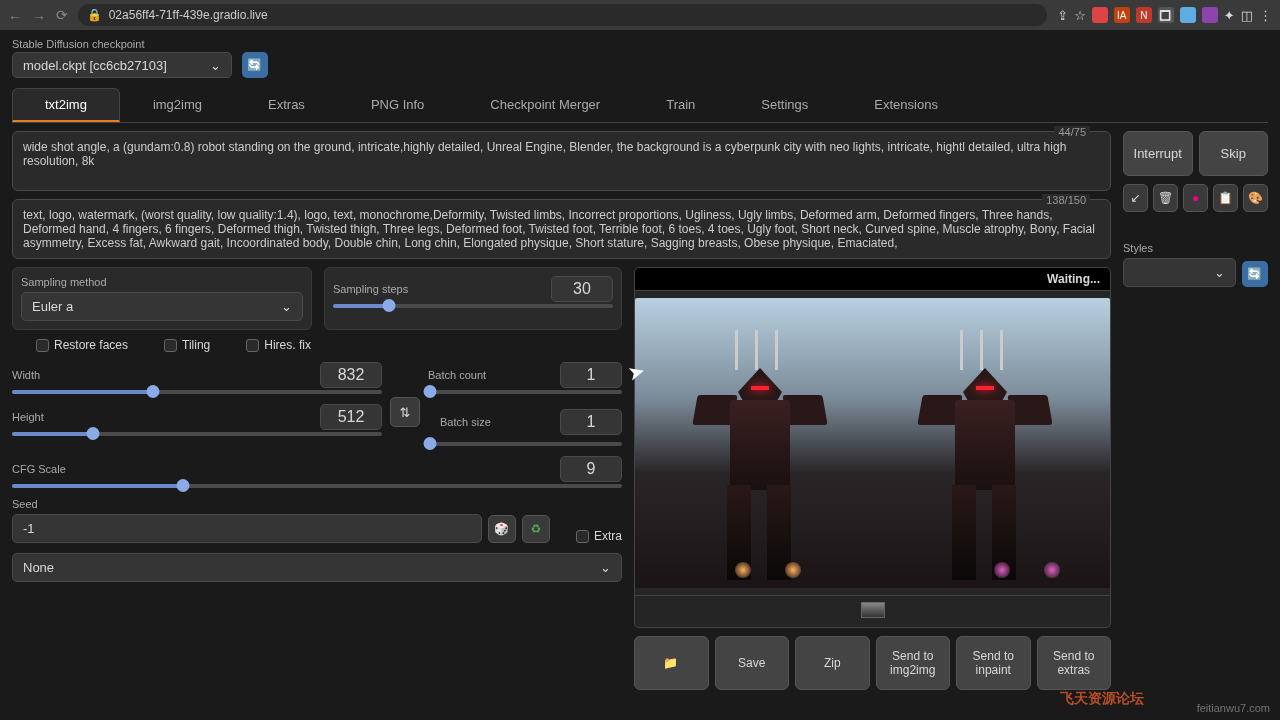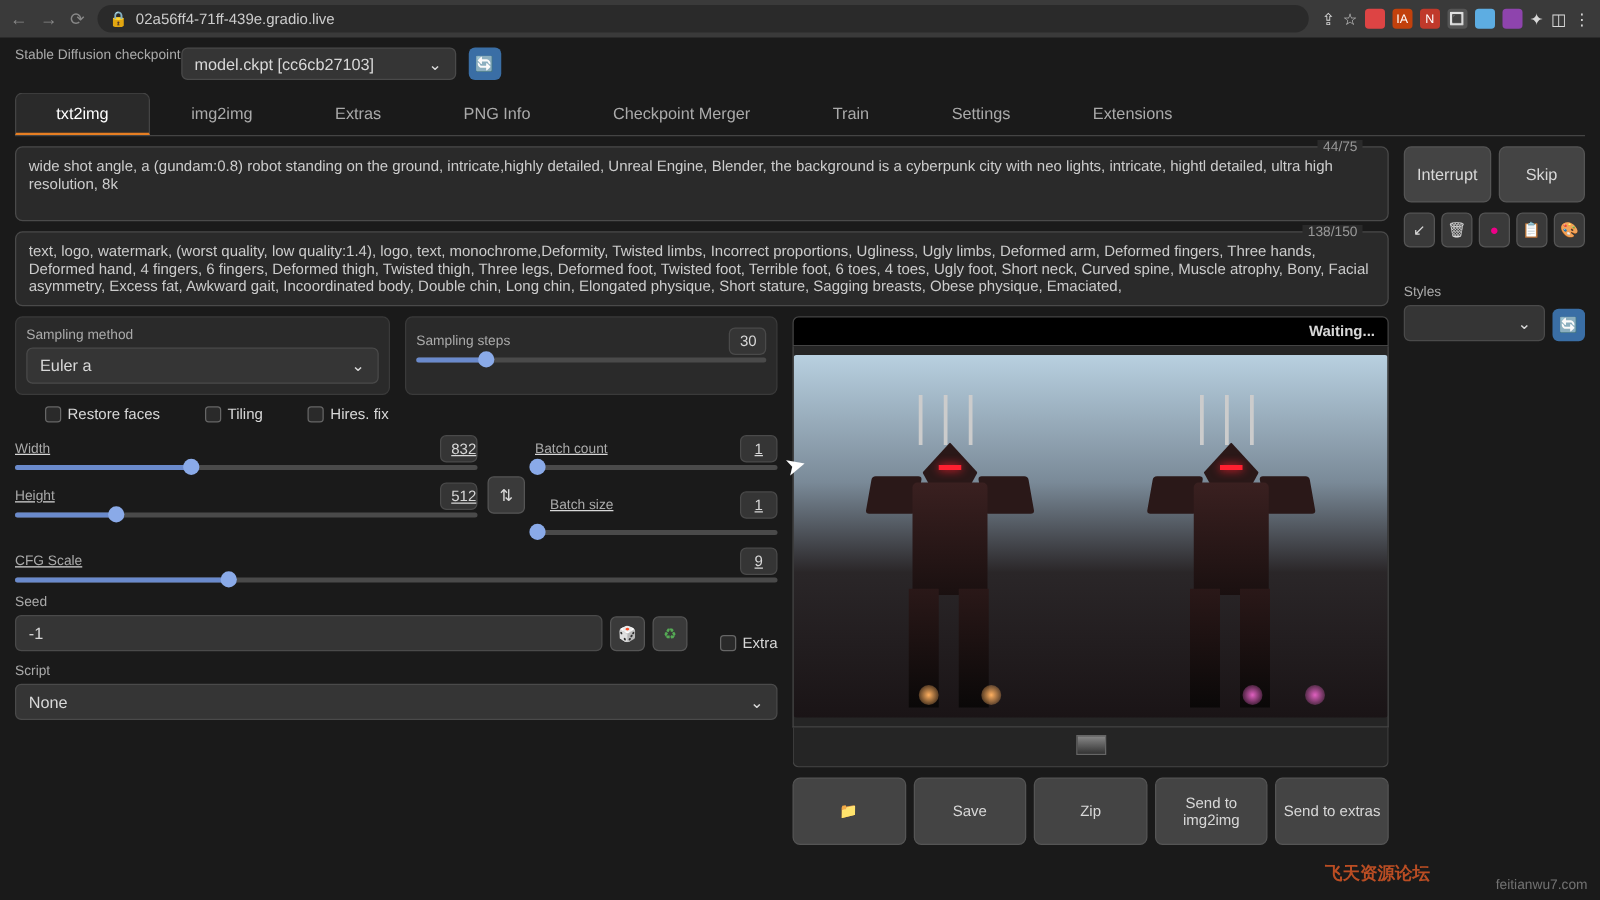--- a/index.html
+++ b/index.html
@@ -29,21 +29,21 @@
   display: flex;
   align-items: center;
   padding: 0 10px;
   color: #ccc;
   font-size: 12px;
 }
 .ext-icons { display: flex; gap: 6px; align-items: center; }
 .ext-icon { width: 16px; height: 16px; border-radius: 3px; display:flex; align-items:center; justify-content:center; font-size:10px; }
 .app { padding: 8px 12px; }
 .checkpoint-row { display: flex; align-items: flex-end; gap: 10px; margin-bottom: 10px; }
-.checkpoint-col { display: flex; flex-direction: row; }
+.checkpoint-col { display: flex; flex-direction: column; }
 .chk-label { font-size: 11px; color: #aaa; margin-bottom: 2px; }
 .dropdown {
   background: #353535;
   border: 1px solid #4a4a4a;
   border-radius: 5px;
   padding: 4px 10px;
   display: flex;
   align-items: center;
   justify-content: space-between;
   min-width: 220px;
@@ -137,30 +137,30 @@
 .select-box {
   background: #353535;
   border: 1px solid #4a4a4a;
   border-radius: 5px;
   padding: 6px 10px;
   display: flex;
   justify-content: space-between;
   align-items: center;
   width: 100%;
 }
-.slider-col { flex: 1; text-decoration: underline; }
+.slider-col { flex: 1; }
 .slider-head { display: flex; justify-content: space-between; align-items: center; margin-bottom: 2px; }
 .num-box {
   background: #353535;
   border: 1px solid #4a4a4a;
   border-radius: 5px;
   padding: 3px 8px;
-  width: 30px;
+  width: 62px;
   text-align: center;
-  font-size: 12px;
+  font-size: 16px;
 }
 .slider {
   width: 100%;
   height: 4px;
   background: #4a4a4a;
   border-radius: 2px;
   position: relative;
 }
 .slider-fill {
   position: absolute;
@@ -490,21 +490,20 @@
               <div class="icon-btn">🎲</div>
               <div class="icon-btn" style="color:#5a5">♻</div>
               <div class="chk">
                   <div class="chkbox"></div>
                   <span>Extra</span>
                 </div>
             </div>
           </div>
 
           <div style="margin-top:10px">
-            <span class="lbl">Script</span>
             <div class="select-box">
               <span>None</span>
               <span>⌄</span>
             </div>
           </div>
         </div>
 
         <div class="out-panel">
           <div class="out-header">Waiting...</div>
           <div class="out-img">
@@ -543,20 +542,21 @@
             </div>
           </div>
           <div class="thumb-strip">
             <div class="thumb"></div>
           </div>
           <div class="action-row">
             <div class="action-btn">📁</div>
             <div class="action-btn">Save</div>
             <div class="action-btn">Zip</div>
             <div class="action-btn">Send to img2img</div>
+            <div class="action-btn">Send to inpaint</div>
             <div class="action-btn">Send to extras</div>
           </div>
         </div>
       </div>
     </div>
 
     <div class="right-col">
       <div class="gen-buttons">
         <div class="btn-lg">Interrupt</div>
         <div class="btn-lg">Skip</div>

